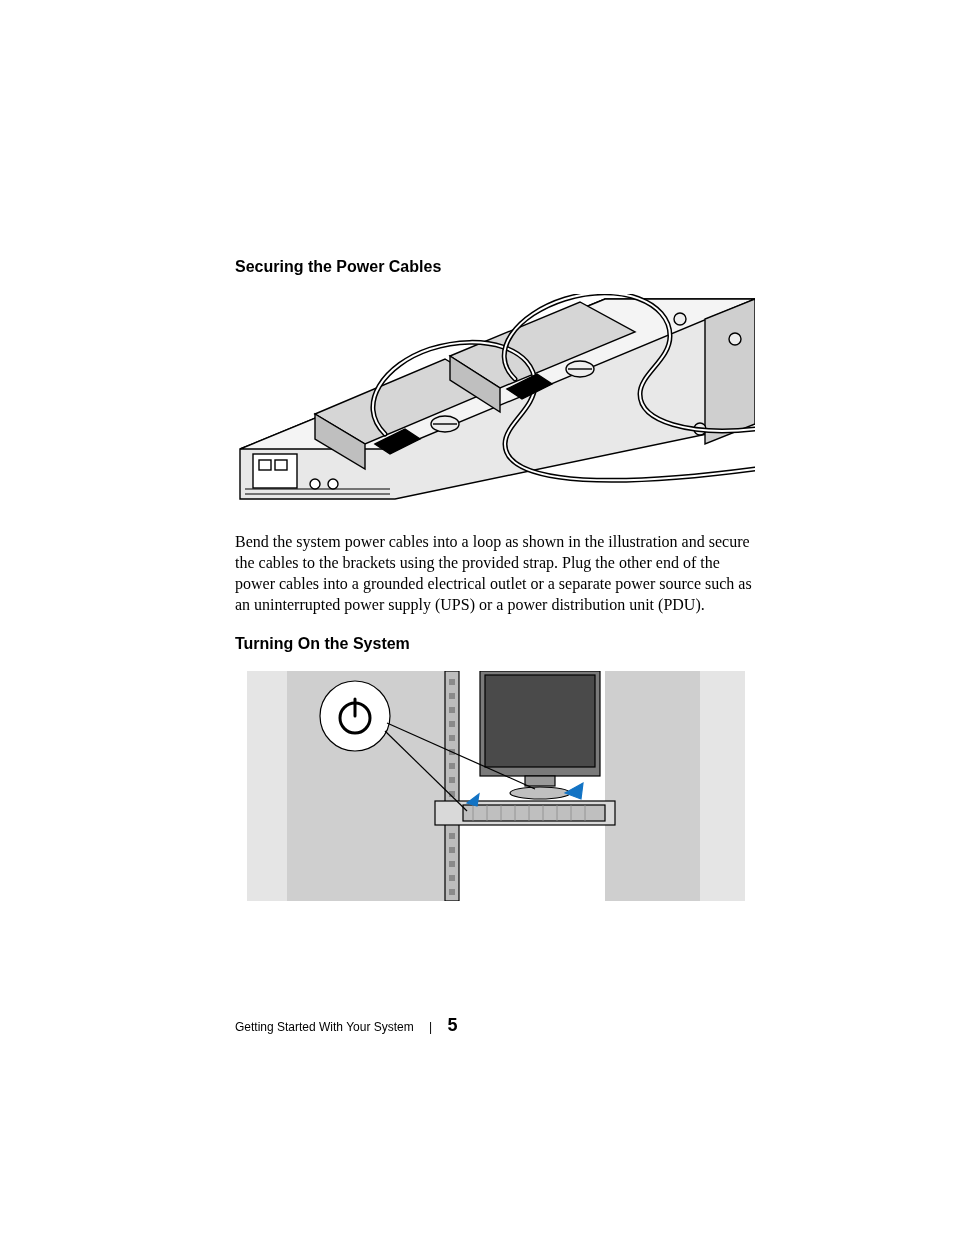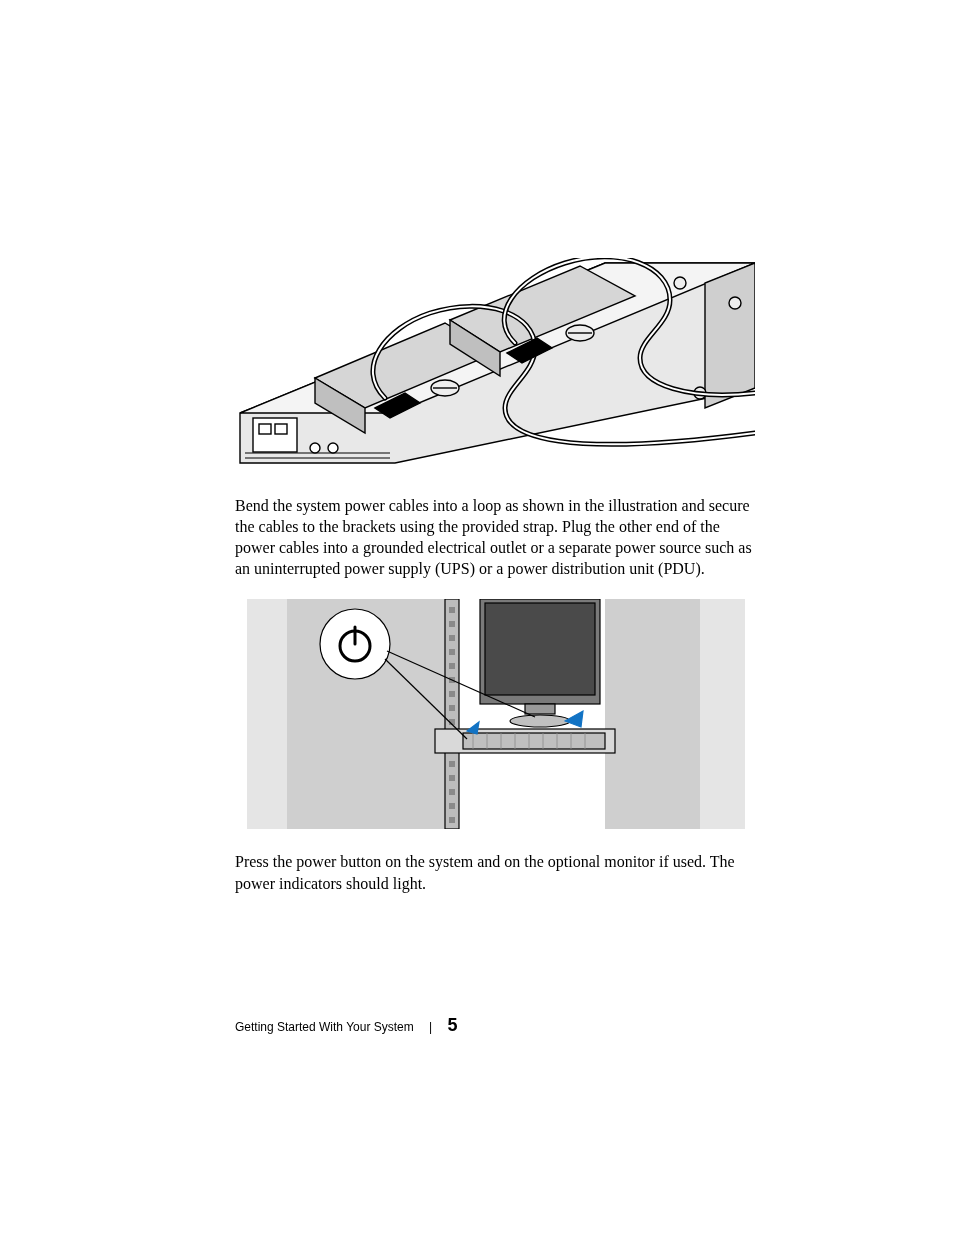--- a/index.html
+++ b/index.html
@@ -59,20 +59,21 @@
     font-weight: bold;
     font-size: 18px;
   }
   svg { display: block; }
 </style>
 </head>
 <body>
 
 <div class="page">
 
+  <div class="heading">Securing the Power Cables</div>
 
   <div class="illustration">
     <svg width="520" height="215" viewBox="0 0 520 215">
 
       <defs>
         <clipPath id="clipA">
             <rect x="0" y="0" width="520" height="215"></rect>
           </clipPath>
       </defs>
       <g clip-path="url(#clipA)" stroke="#000" stroke-width="1.4" fill="none">
@@ -135,20 +136,21 @@
 
         <g fill="#000">
           <polygon points="272,95 302,80 317,90 287,105"></polygon>
         </g>
       </g>
     </svg>
   </div>
 
   <p class="bodytext">Bend the system power cables into a loop as shown in the illustration and secure the cables to the brackets using the provided strap. Plug the other end of the power cables into a grounded electrical outlet or a separate power source such as an uninterrupted power supply (UPS) or a power distribution unit (PDU).</p>
 
+  <div class="section2-heading">Turning On the System</div>
 
   <div class="illustration">
     <svg width="520" height="230" viewBox="0 0 520 230">
       <g stroke="#000" stroke-width="1.2" fill="none">
 
         <rect x="0" y="0" width="520" height="230" fill="#fff" stroke="none"></rect>
         <rect x="12" y="0" width="40" height="230" fill="#e5e5e5" stroke="none"></rect>
         <rect x="465" y="0" width="45" height="230" fill="#e5e5e5" stroke="none"></rect>
 
         <rect x="52" y="0" width="165" height="230" fill="#cfcfcf" stroke="none"></rect>
@@ -204,21 +206,20 @@
         <line x1="152" y1="52" x2="300" y2="118" stroke-width="1.2"></line>
 
         <g fill="#1273c4" stroke="#1273c4">
           <polygon points="232,132 244,123 242,135"></polygon>
           <polygon points="330,122 348,112 346,128"></polygon>
         </g>
       </g>
     </svg>
   </div>
 
-  <p class="bodytext">Press the power button on the system and on the optional monitor if used. The power indicators should light.</p>
 
 </div>
 
 <div class="footer">
   <span>Getting Started With Your System</span>
   <span class="sep">|</span>
   <span class="pagenum">5</span>
 </div>
 
 </body></html>

